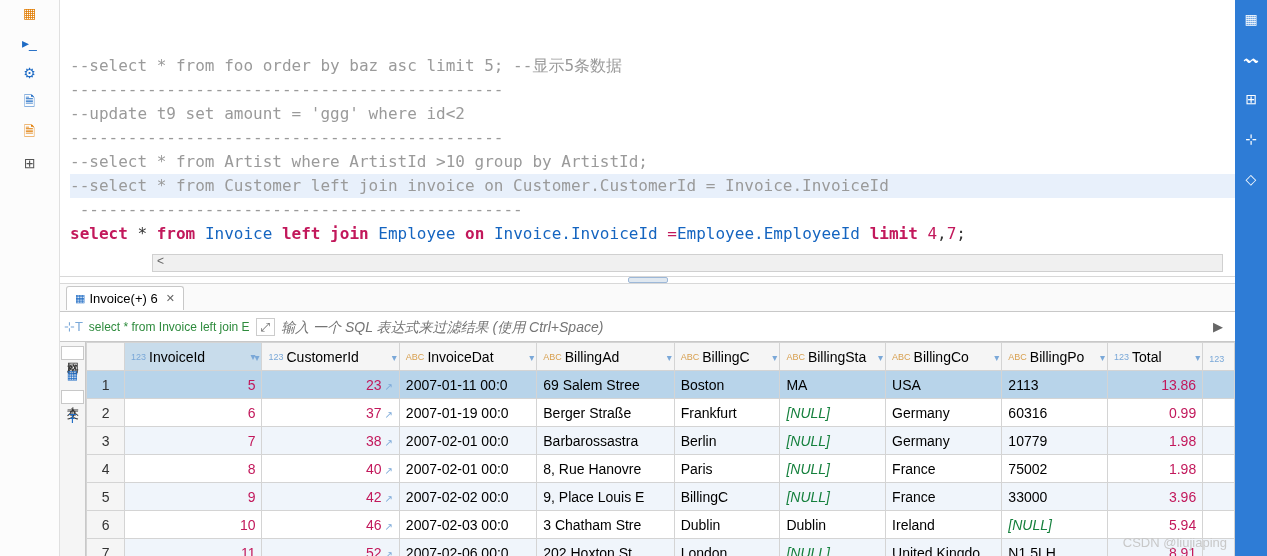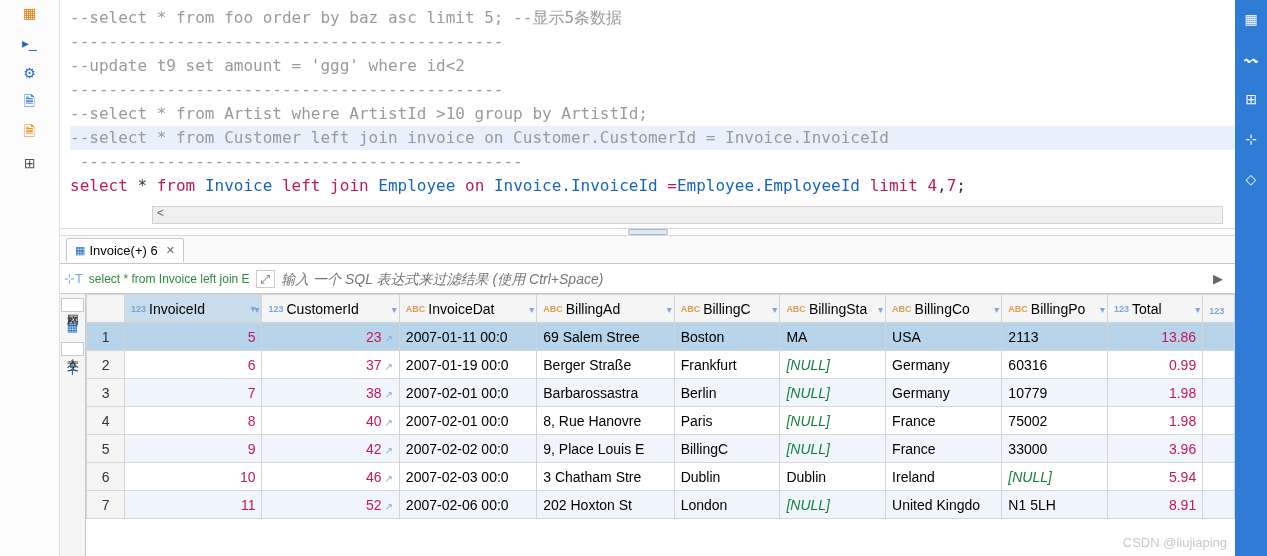--- a/index.html
+++ b/index.html
@@ -3,23 +3,23 @@
 <meta charset="utf-8">
 <style>
 * { box-sizing: border-box; margin: 0; padding: 0; }
 body { font-family: "Segoe UI", Arial, sans-serif; font-size: 13px; background: #fff; overflow: hidden; width: 1267px; height: 556px; position: relative; }
 .main-layout { display: flex; height: 556px; }
 .left-toolbar { width: 60px; background: #fcfcfc; border-right: 1px solid #e0e0e0; display: flex; flex-direction: column; align-items: center; padding-top: 4px; gap: 12px; }
 .left-toolbar .ticon { width: 18px; height: 18px; display: flex; align-items: center; justify-content: center; color: #e07b00; font-size: 14px; }
 .left-toolbar .ticon.blue { color: #1e6bc4; }
 .left-toolbar .ticon.dark { color: #555; }
 .content { flex: 1; display: flex; flex-direction: column; min-width: 0; }
-.editor { padding: 6px 0 6px 10px; font-family: Consolas, monospace; font-size: 16px; line-height: 24px; color: #333; background: #fff; white-space: pre; overflow-x: hidden; }
+.editor { padding: 6px 0 6px 10px; font-family: Consolas, monospace; font-size: 16px; line-height: 24px; color: #333; background: #fff; white-space: pre; overflow-x: hidden; margin-top: 48px; }
 .comment { color: #9a9a9a; }
-.kw { color: #c2185b; font-weight: normal; }
+.kw { color: #c2185b; font-weight: bold; }
 .ident { color: #1565c0; }
 .op { color: #c2185b; }
 .num { color: #c2185b; }
 .hl-line { background: #e8f0fb; display: inline-block; width: 100%; }
 .editor-scroll { height: 18px; background: #f0f0f0; border: 1px solid #d0d0d0; margin: 2px 12px 4px 92px; position: relative; }
 .editor-scroll::before { content: '<'; position: absolute; left: 4px; top: -1px; color: #666; font-size: 12px; }
 .splitter { height: 8px; background: #fff; border-top: 1px solid #d8d8d8; border-bottom: 1px solid #d8d8d8; display:flex; align-items:center; justify-content:center;}
 .splitter-handle { width: 40px; height: 6px; background: #e0e8f0; border:1px solid #9db8d8; border-radius:2px; }
 .results-tabs { display: flex; align-items: center; height: 28px; border-bottom: 1px solid #c8c8c8; background: #fafafa; padding-left: 6px; }
 .rtab { display: flex; align-items: center; gap: 4px; padding: 4px 8px; background: #fff; border: 1px solid #c8c8c8; border-bottom: none; border-radius: 3px 3px 0 0; font-size: 13px; }
@@ -36,21 +36,21 @@
 .vtab { writing-mode: vertical-rl; font-size: 12px; padding: 6px 2px; border: 1px solid #c8c8c8; background: #fff; color: #333; }
 .vtab.active { background: #fff; }
 .vicon { font-size: 12px; color: #1e6bc4; }
 .grid { flex: 1; overflow: auto; }
 table { border-collapse: collapse; width: 100%; table-layout: fixed; }
 th, td { border: 1px solid #d4d4d4; padding: 4px 6px; font-size: 14px; height: 28px; white-space: nowrap; overflow: hidden; text-overflow: ellipsis; }
 th { background: #f5f5f5; font-weight: normal; text-align: left; position: relative; }
 th.rownum, td.rownum { width: 36px; background: #f5f5f5; text-align: center; color: #333; }
 th.corner { background: #f5f5f5; }
 .col-label { display: flex; align-items: center; gap: 3px; }
-.type-ico { font-size: 9px; color: #7aa8d8; font-weight: bold; }
+.type-ico { font-size: 9px; color: #7aa8d8; font-weight: normal; }
 .type-ico.txt { color: #d8a050; }
 .sort-ind { color: #7aa8d8; font-size: 10px; margin-left: auto; }
 th .dd { position: absolute; right: 2px; top: 50%; transform: translateY(-50%); color: #7aa8d8; font-size: 10px; }
 td.num { text-align: right; }
 td .link-ico { color: #7aa8d8; font-size: 10px; margin-left: 3px; }
 tr.sel td { background: #b8d4ea; }
 tr.sel td.rownum { background: #b8d4ea; }
 tr.even td { background: #f0f5fb; }
 tr.even td.rownum { background: #f5f5f5; }
 .null { color: #15803d; font-style: italic; }

